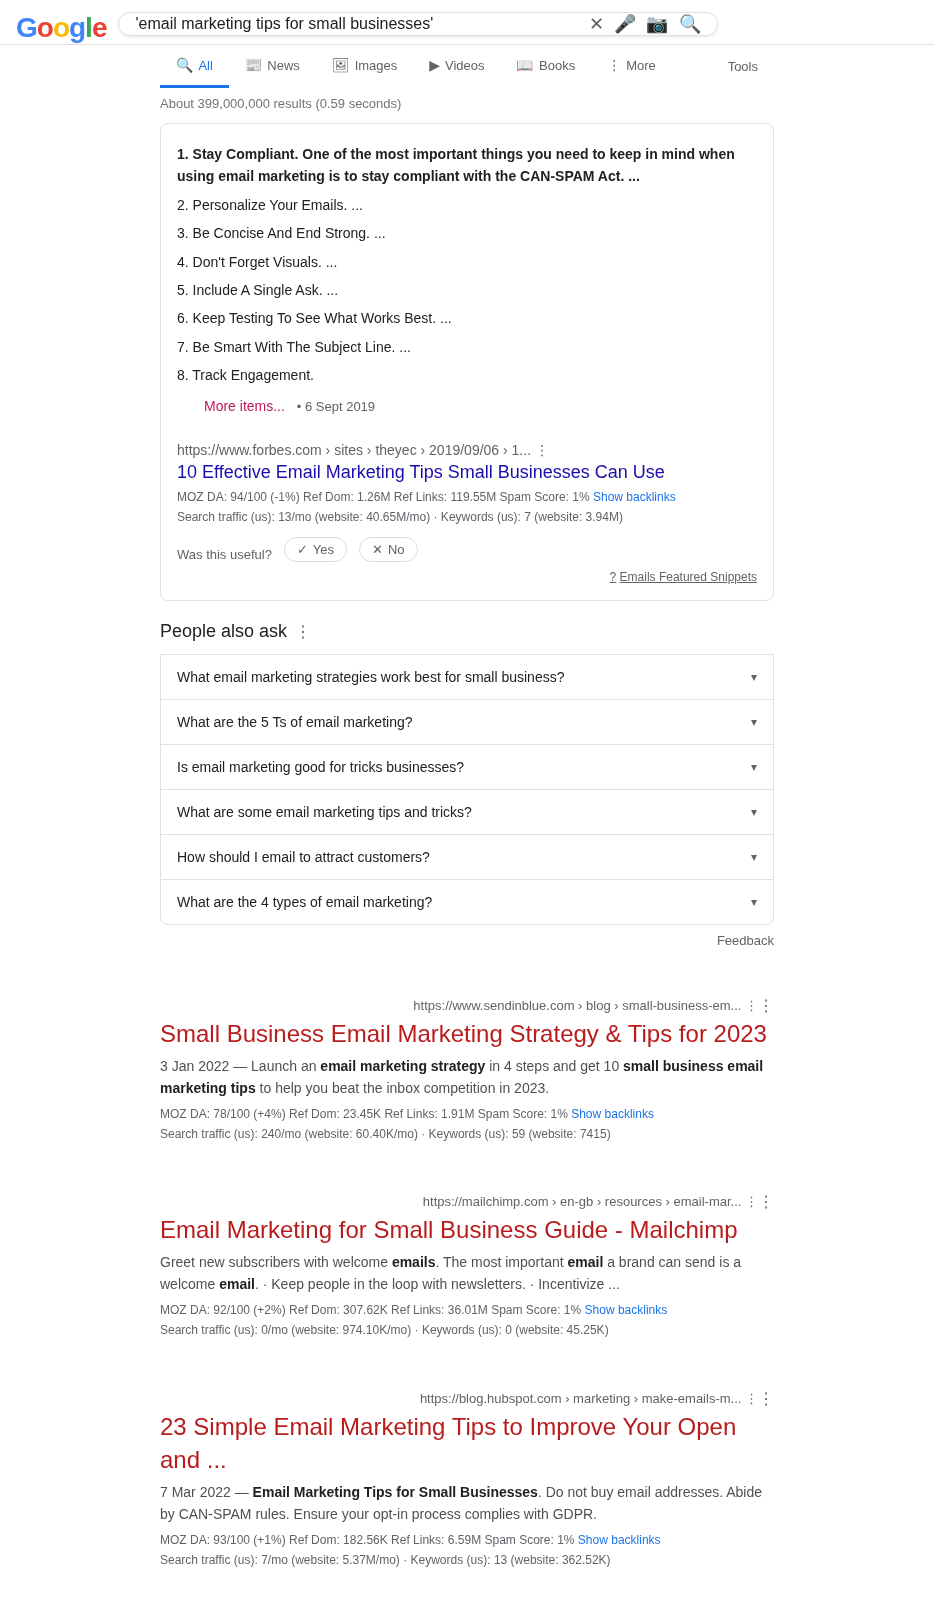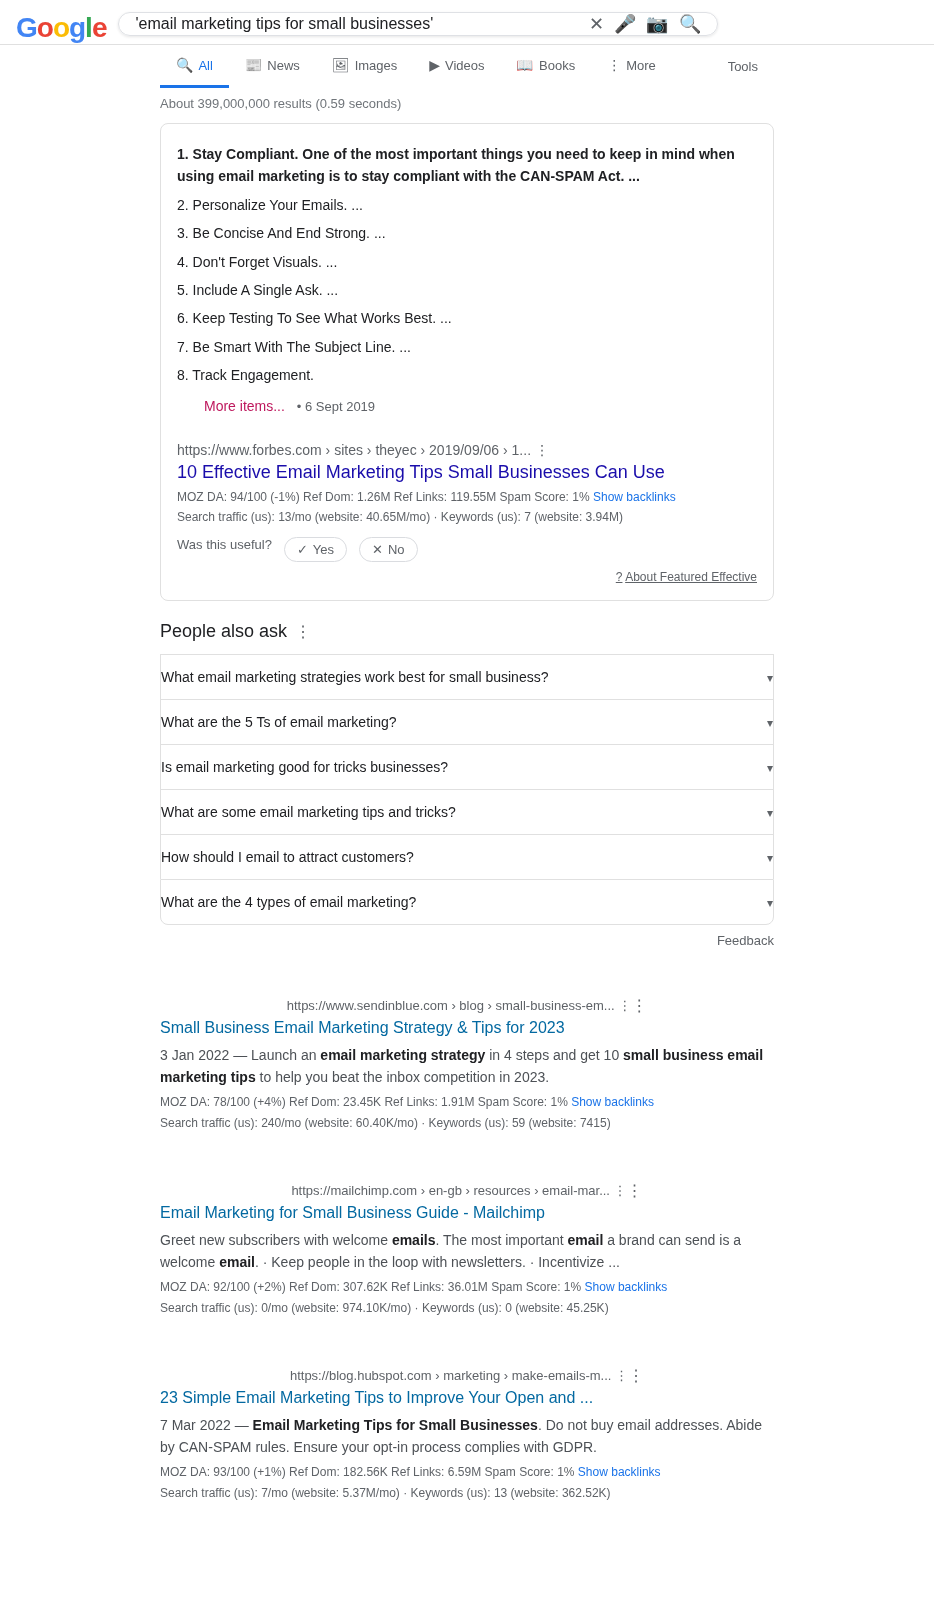--- a/index.html
+++ b/index.html
@@ -141,21 +141,21 @@
       margin: 4px 0;
     }
     .snippet-meta {
       font-size: 12px;
       color: #5f6368;
       line-height: 1.7;
     }
     .snippet-meta a { color: #1a73e8; text-decoration: none; cursor: pointer; }
     .snippet-feedback {
       display: flex;
-      align-items: flex-start;
+      align-items: flex-end;
       gap: 12px;
       margin-top: 10px;
       font-size: 13px;
       color: #5f6368;
     }
     .feedback-btn {
       display: flex;
       align-items: center;
       gap: 5px;
       border: 1px solid #dadce0;
@@ -190,24 +190,24 @@
     .paa-dots {
       color: #5f6368;
       font-size: 16px;
       cursor: pointer;
     }
     .paa-item {
       border: 1px solid #e0e0e0;
       border-radius: 0;
       border-top: 1px solid #e0e0e0;
       border-bottom: none;
-      padding: 14px 0;
+      padding: 14px 16px;
       display: flex;
       justify-content: space-between;
-      align-items: flex-end;
+      align-items: center;
       cursor: pointer;
       font-size: 14px;
       background: #fff;
     }
     .paa-item:first-of-type { border-radius: 8px 8px 0 0; }
     .paa-item:last-of-type { border-bottom: 1px solid #e0e0e0; border-radius: 0 0 8px 8px; }
     .paa-chevron { color: #5f6368; font-size: 12px; }
     .feedback-right {
       text-align: right;
       font-size: 13px;
@@ -216,36 +216,36 @@
       cursor: pointer;
     }
     
     .result-item {
       margin-bottom: 24px;
       max-width: 660px;
     }
     .result-url-row {
       display: flex;
       align-items: center;
-      justify-content: center;
+      justify-content: flex-end;
       margin-bottom: 2px;
       margin-top: 48px;
     }
     .result-url {
       font-size: 13px;
       color: #5f6368;
     }
     .result-dots {
       color: #5f6368;
       cursor: pointer;
       font-size: 16px;
     }
     .result-title {
-      color: #0369a1;
-      font-size: 16px;
+      color: #b91c1c;
+      font-size: 24px;
       font-weight: normal;
       cursor: pointer;
       text-decoration: none;
       display: block;
       margin: 2px 0 4px 0;
       line-height: 1.4;
     }
     .result-snippet {
       font-size: 14px;
       color: #4d5156;
@@ -343,21 +343,21 @@
         <span>✓</span>
         <span>Yes</span>
       </div>
       <div class="feedback-btn">
         <span>✕</span>
         <span>No</span>
       </div>
     </div>
 
     <div class="about-featured">
-      <span>?</span> <span>About Featured Effective</span>
+      <span>?</span> <span>Emails Featured Snippets</span>
     </div>
   </div>
 
   <div class="paa-section">
     <div class="paa-title">
       <span>People also ask</span>
       <span class="paa-dots">⋮</span>
     </div>
     <div class="paa-item">
       <span>What email marketing strategies work best for small business?</span>

